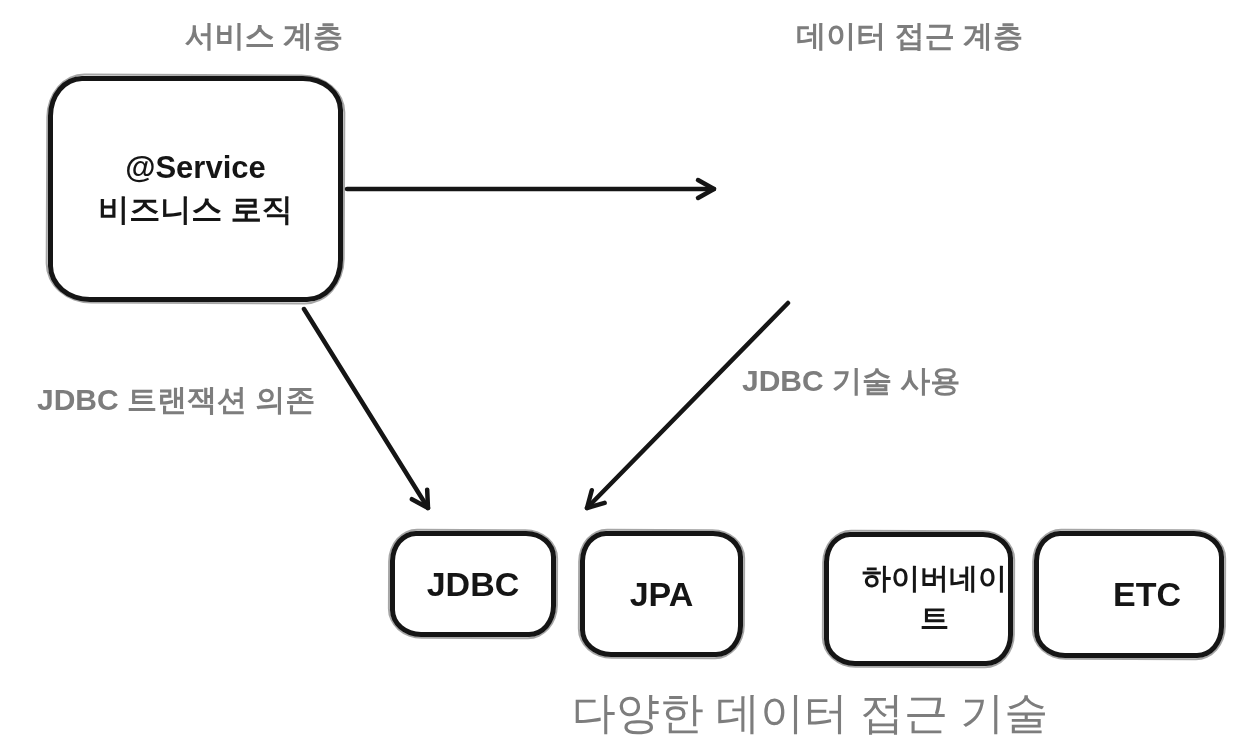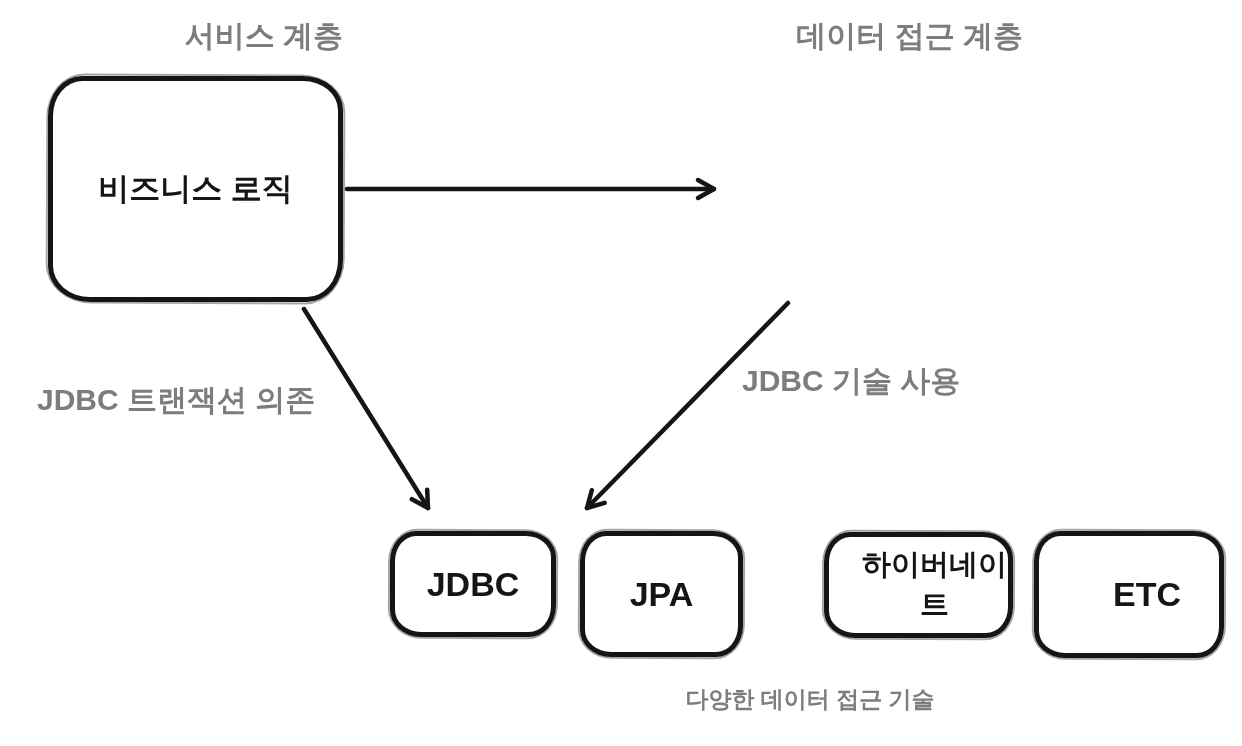--- a/index.html
+++ b/index.html
@@ -53,21 +53,21 @@
   .sketch-box.small::after {
     border-radius: 29px 33px 30px 34px / 33px 29px 34px 30px;
   }
 
   .box-service    { left: 48px;  top: 76px;  width: 295px; height: 226px; }
   .box-repository { left: 744px; top: 77px;  width: 279px; height: 220px; }
   .box-line { font-size: 31px; line-height: 42px; }
 
   .box-jdbc { left: 390px;  top: 531px; width: 166px; height: 106px; font-size: 34px; }
   .box-jpa  { left: 580px;  top: 531px; width: 163px; height: 126px; font-size: 34px; }
-  .box-hib  { left: 824px;  top: 532px; width: 189px; height: 106px; font-size: 29px; padding-left: 32px; }
+  .box-hib  { left: 824px;  top: 532px; width: 189px; height: 134px; font-size: 29px; padding-left: 32px; }
   .box-etc  { left: 1034px; top: 531px; width: 190px; height: 127px; font-size: 34px; padding-left: 36px; }
 
   .layer-title {
     position: absolute;
     color: var(--label-gray);
     font-weight: bold;
     font-size: 30px;
     text-align: right;
     white-space: nowrap;
   }
@@ -82,22 +82,22 @@
     white-space: nowrap;
   }
   .edge-left  { left: 37px;  top: 380px; width: 242px; text-align: left; }
   .edge-right { left: 742px; top: 361px; width: 196px; text-align: center; }
 
   .caption {
     position: absolute;
     left: 560px; top: 684px; width: 500px;
     text-align: center;
     color: var(--label-gray);
-    font-weight: bold;
-    font-size: 23px;
+    font-weight: normal;
+    font-size: 44px;
     white-space: nowrap;
   }
 </style>
 </head>
 <body>
 
 <div class="canvas">
 
   <svg class="arrows" viewBox="0 0 1242 746" xmlns="http://www.w3.org/2000/svg">
     <defs>
@@ -108,20 +108,21 @@
     <line x1="347" y1="189" x2="714" y2="189" stroke="#151515" stroke-width="4.5" stroke-linecap="round" marker-end="url(#arrowhead)"></line>
     <line x1="304" y1="309" x2="428" y2="508" stroke="#151515" stroke-width="4.5" stroke-linecap="round" marker-end="url(#arrowhead)"></line>
     <line x1="788" y1="303" x2="587" y2="508" stroke="#151515" stroke-width="4.5" stroke-linecap="round" marker-end="url(#arrowhead)"></line>
   </svg>
 
   <div class="layer-title title-service">서비스 계층</div>
 
   <div class="layer-title title-repo">데이터 접근 계층</div>
 
   <div class="sketch-box box-service">
+    <div class="box-line">@Service</div>
     <div class="box-line">비즈니스 로직</div>
   </div>
 
 
   <div class="edge-label edge-left">JDBC 트랜잭션 의존</div>
 
   <div class="edge-label edge-right">JDBC 기술 사용</div>
 
   <div class="sketch-box small box-jdbc">
     <span>JDBC</span>

